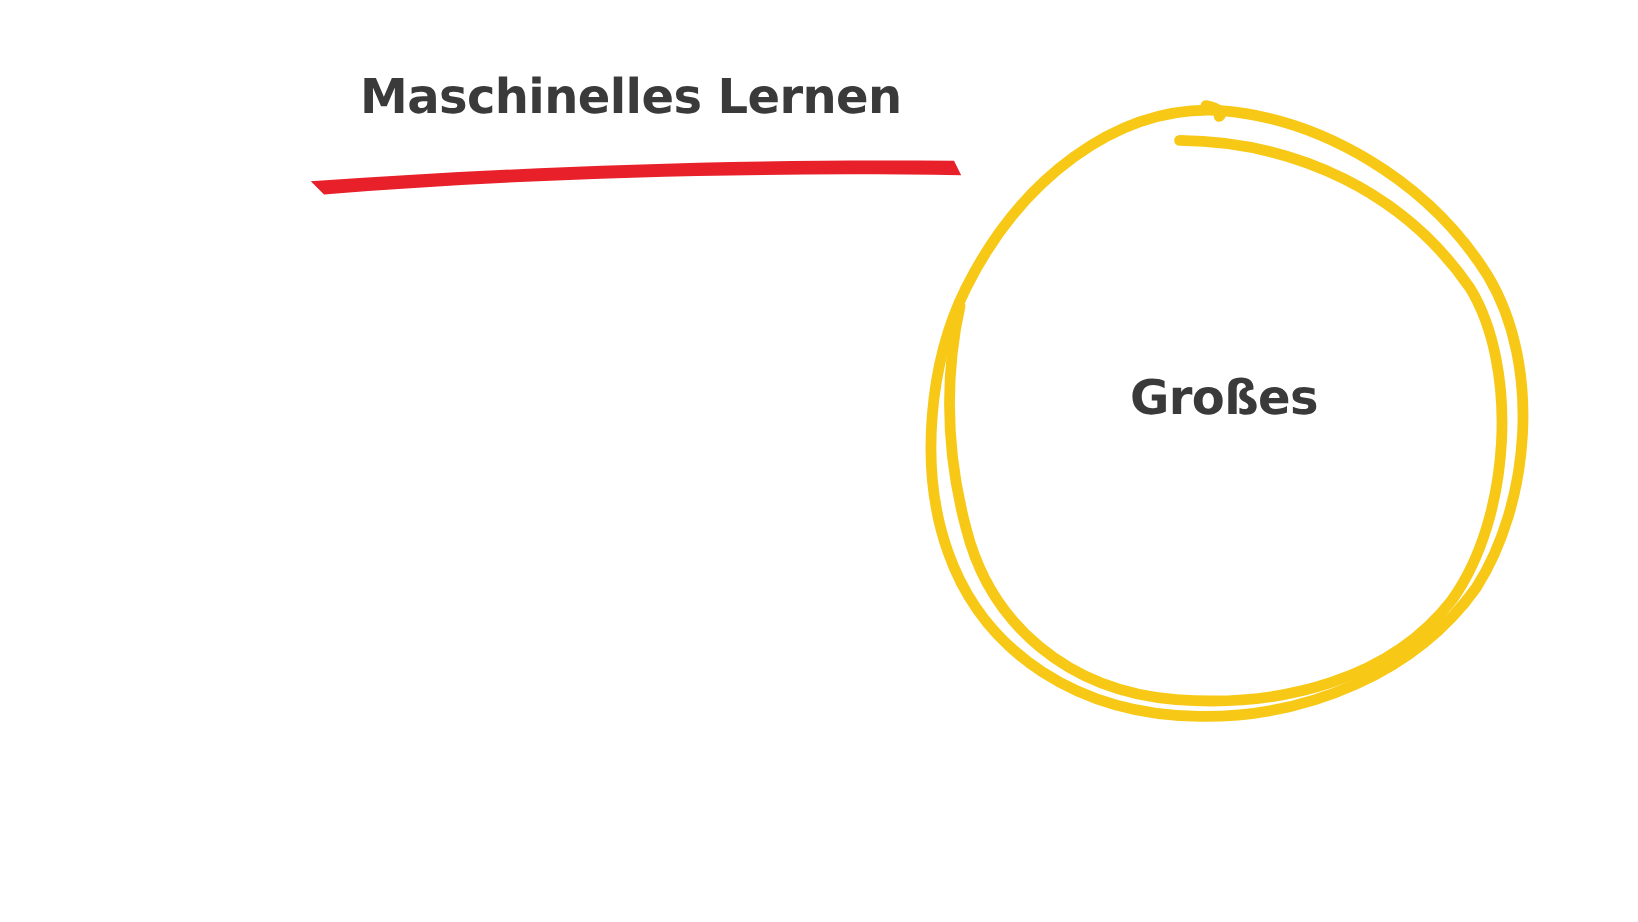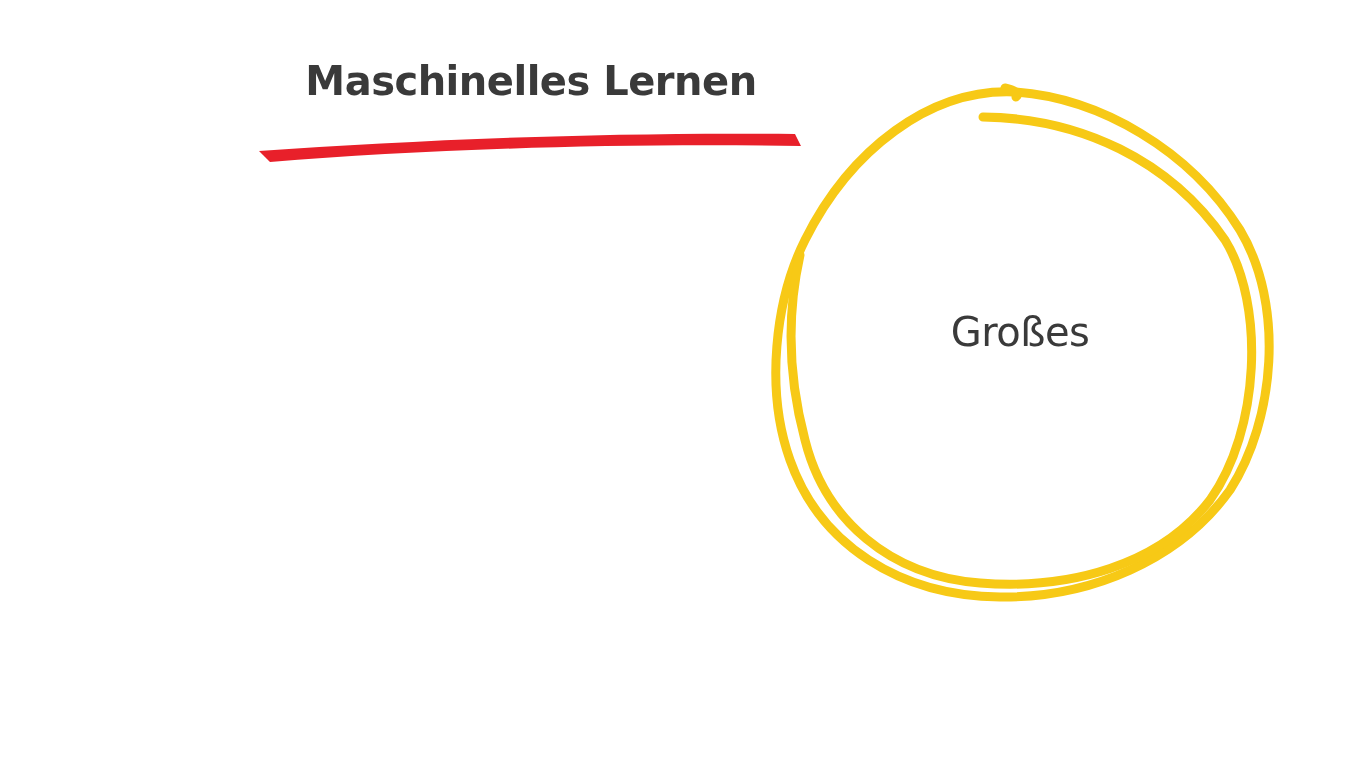--- a/index.html
+++ b/index.html
@@ -14,21 +14,20 @@
       position: relative;
       width: 1365px;
       height: 768px;
       background: #ffffff;
     }
     .title {
       position: absolute;
       left: 300px;
       top: 58px;
       width: 462px;
-      text-align: center;
       font-family: "DejaVu Sans", sans-serif;
       font-weight: bold;
       font-size: 40px;
       letter-spacing: -0.5px;
       color: #3a3a3a;
       white-space: nowrap;
     }
     .underline-svg {
       position: absolute;
       left: 0;
@@ -37,21 +36,21 @@
       height: 768px;
       pointer-events: none;
     }
     .circle-label {
       position: absolute;
       left: 840px;
       top: 305px;
       width: 360px;
       text-align: center;
       font-family: "DejaVu Sans", sans-serif;
-      font-weight: normal;
+      font-weight: bold;
       font-size: 40px;
       line-height: 54px;
       letter-spacing: -0.5px;
       color: #3a3a3a;
     }
     .circle-label span { display: block; }
   </style>
 </head>
 <body>
 

